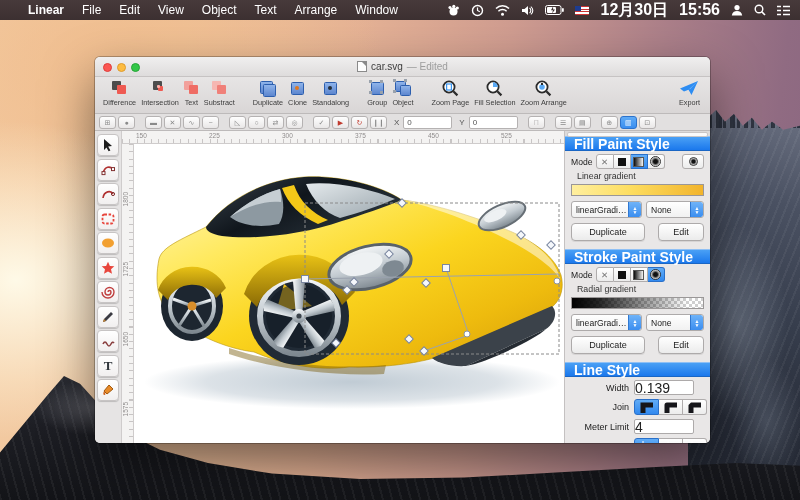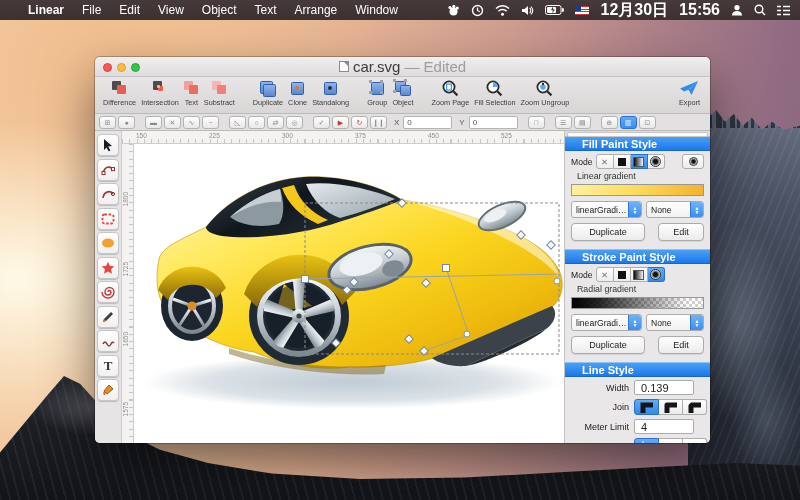--- a/index.html
+++ b/index.html
@@ -53,21 +53,21 @@
     border-radius:5px;overflow:hidden;background:#ececec;
     box-shadow:0 22px 50px rgba(0,0,0,.5),0 0 0 1px rgba(0,0,0,.25);
     display:flex;flex-direction:column;}
   .titlebar{height:19px;flex:0 0 19px;background:linear-gradient(#f0efef,#dedcdc);
     border-bottom:1px solid #c6c3c3;position:relative;display:flex;align-items:center;justify-content:center;}
   .lights{position:absolute;left:8px;top:6px;display:flex;gap:5px;}
   .light{width:7px;height:7px;border-radius:50%;}
   .light.red{background:#fc5753;border:.5px solid #df3e3a;}
   .light.yellow{background:#fdbc40;border:.5px solid #de9c2f;}
   .light.green{background:#33c748;border:.5px solid #27a537;}
-  .wtitle{font-size:15px;color:#3c3c3c;display:flex;align-items:center;gap:4px;}
+  .wtitle{font-size:10px;color:#3c3c3c;display:flex;align-items:center;gap:4px;}
   .doc-ico{width:8px;height:9px;background:#fdfdfd;border:1px solid #8a8a8a;position:relative;}
   .doc-ico::after{content:"";position:absolute;right:0;top:0;border:2px solid #8a8a8a;border-left-color:transparent;border-bottom-color:transparent;}
   .wtitle .edited{color:#9d9d9d;}
 
   .main-toolbar{height:34px;flex:0 0 34px;background:linear-gradient(#e7e5e5,#d9d6d6);
     border-bottom:1px solid #bdbaba;display:flex;align-items:flex-start;padding:2px 8px 0 8px;}
   .tbtn{display:flex;flex-direction:column;align-items:center;margin-right:5px;}
   .tbtn .ico{height:18px;display:flex;align-items:center;justify-content:center;}
   .tbtn .lbl{font-size:7.3px;color:#3c3c3c;white-space:nowrap;margin-top:1px;}
   .tgap{width:13px;}
@@ -121,21 +121,21 @@
     writing-mode:vertical-rl;transform:rotate(180deg);}
   .canvas{flex:1;background:#ffffff;position:relative;overflow:hidden;}
   .canvas svg{position:absolute;left:0;top:0;}
 
   
   .side-panel{width:145px;flex:0 0 145px;background:#e9e7e7;border-left:1px solid #c4c1c1;
     display:flex;flex-direction:column;overflow:hidden;position:relative;}
   .scroll-hint{height:5px;flex:0 0 5px;background:#dddbdb;position:relative;}
   .scroll-hint i{position:absolute;left:2px;right:2px;top:1px;height:3px;border-radius:2px;background:rgba(255,255,255,.85);border:.5px solid #c9c6c6;}
   .phead{height:13px;flex:0 0 13px;background:linear-gradient(#4aa0f5,#1b78ec);
-    color:#fff;font-size:11px;font-weight:bold;display:flex;align-items:center;padding-left:17px;
+    color:#fff;font-size:14px;font-weight:bold;display:flex;align-items:center;padding-left:9px;
     border-top:1px solid #8fc0f5;border-bottom:1px solid #1a66c4;}
   .pbody{padding:3px 6px 4px 6px;}
   .mode-row{display:flex;align-items:center;margin-bottom:2px;}
   .mode-lbl{font-size:8.6px;color:#222;margin-right:3px;}
   .seg{display:flex;}
   .seg-cell{width:16px;height:13px;border:1px solid #b0adad;border-left-width:0;
     background:linear-gradient(#fff,#ececec);display:flex;align-items:center;justify-content:center;
     font-size:8.5px;color:#777;}
   .seg-cell:first-child{border-left-width:1px;border-radius:3px 0 0 3px;}
   .seg-cell:last-child{border-radius:0 3px 3px 0;}
@@ -164,21 +164,21 @@
   .sel-none{width:52px;flex:0 0 52px;}
   .btn-row{display:flex;justify-content:space-between;}
   .pbtn{height:16px;border:1px solid #adaaaa;border-radius:4px;background:linear-gradient(#ffffff,#ebebeb);
     font-size:9px;color:#1c1c1c;display:flex;align-items:center;justify-content:center;
     box-shadow:0 1px 0 rgba(0,0,0,.08);}
   .pbtn.dup{width:72px;}
   .pbtn.edit{width:44px;}
   .lrow{display:flex;align-items:center;margin-bottom:4px;}
   .llabel{width:58px;flex:0 0 58px;text-align:right;font-size:9px;color:#1c1c1c;margin-right:5px;}
   .linput{flex:1;height:13px;border:1px solid #adaaaa;border-radius:2px;background:#fff;
-    font-size:11px;color:#222;display:flex;align-items:center;padding-left:6px;margin-right:10px;}
+    font-size:14px;color:#222;display:flex;align-items:center;padding-left:0;margin-right:10px;}
   .seg3{display:flex;}
   .seg3 .seg-cell{width:23px;height:14px;}
 </style>
 </head>
 <body>
 
 <div class="wallpaper"></div>
 <div class="cliff-right"></div>
 <div class="rocks-bottom"></div>
 
@@ -374,21 +374,21 @@
     </div>
     <div class="tbtn zoomico">
       <span class="ico">
           <svg width="17" height="17" viewBox="0 0 17 17">
             <circle cx="7" cy="7" r="5.6" fill="#fff" stroke="#2b2b2b" stroke-width="1.8"></circle>
             <circle cx="7" cy="7" r="2.8" fill="#5aa9f4"></circle>
             <rect x="6" y="3" width="2" height="2" fill="#2b2b2b"></rect>
             <path d="M11.3,11.3 L15.4,15.4" stroke="#2b2b2b" stroke-width="2.2"></path>
           </svg>
         </span>
-      <span class="lbl">Zoom Ungroup</span>
+      <span class="lbl">Zoom Arrange</span>
     </div>
     <div class="tbtn exp">
       <span class="ico">
           <svg width="20" height="16" viewBox="0 0 20 16">
             <path d="M1,8.5 L19,1 L12.5,15 L9.5,9.8 L5,11.5 Z" fill="#2e8df2"></path>
             <path d="M9.5,9.8 L19,1 L12,8.2 Z" fill="#79b6f7"></path>
           </svg>
         </span>
       <span class="lbl">Export</span>
     </div>

